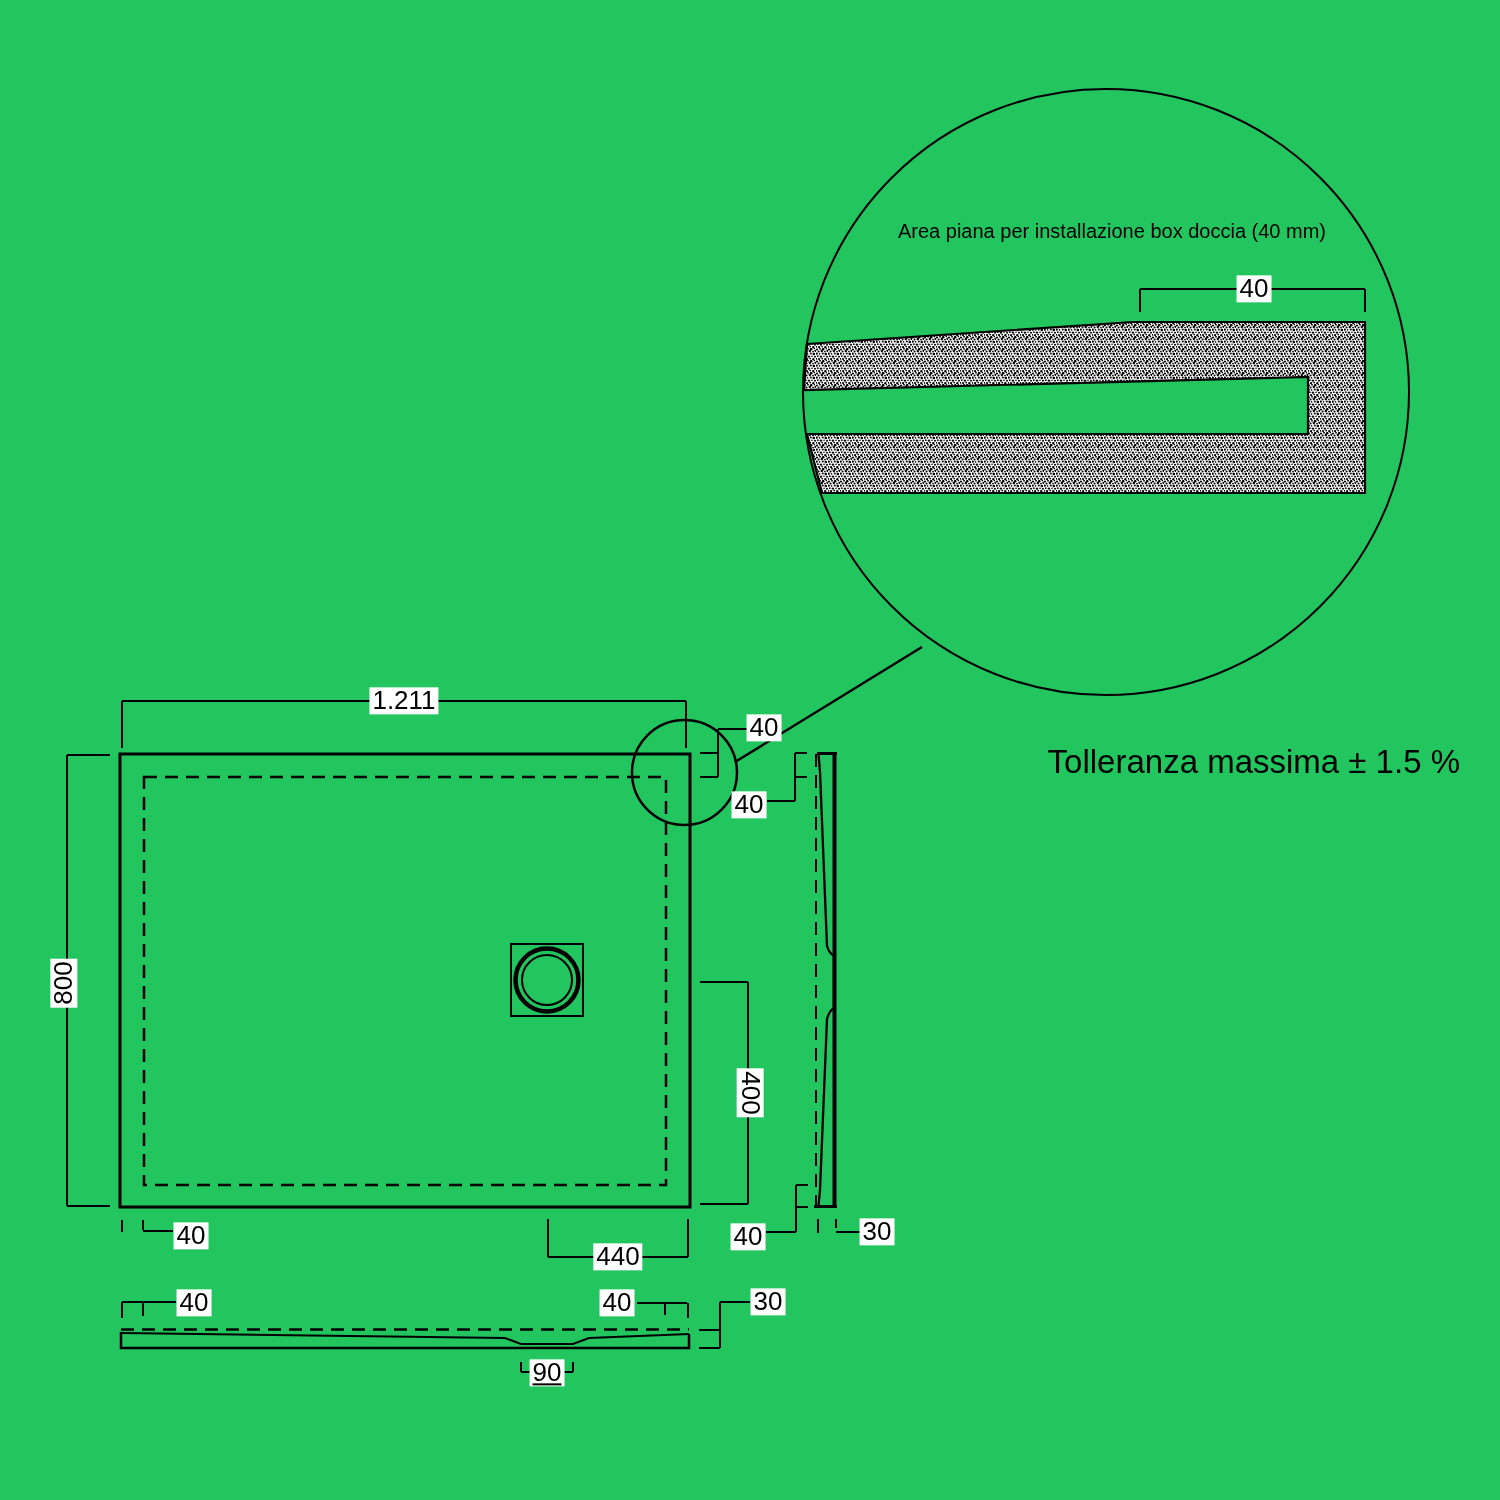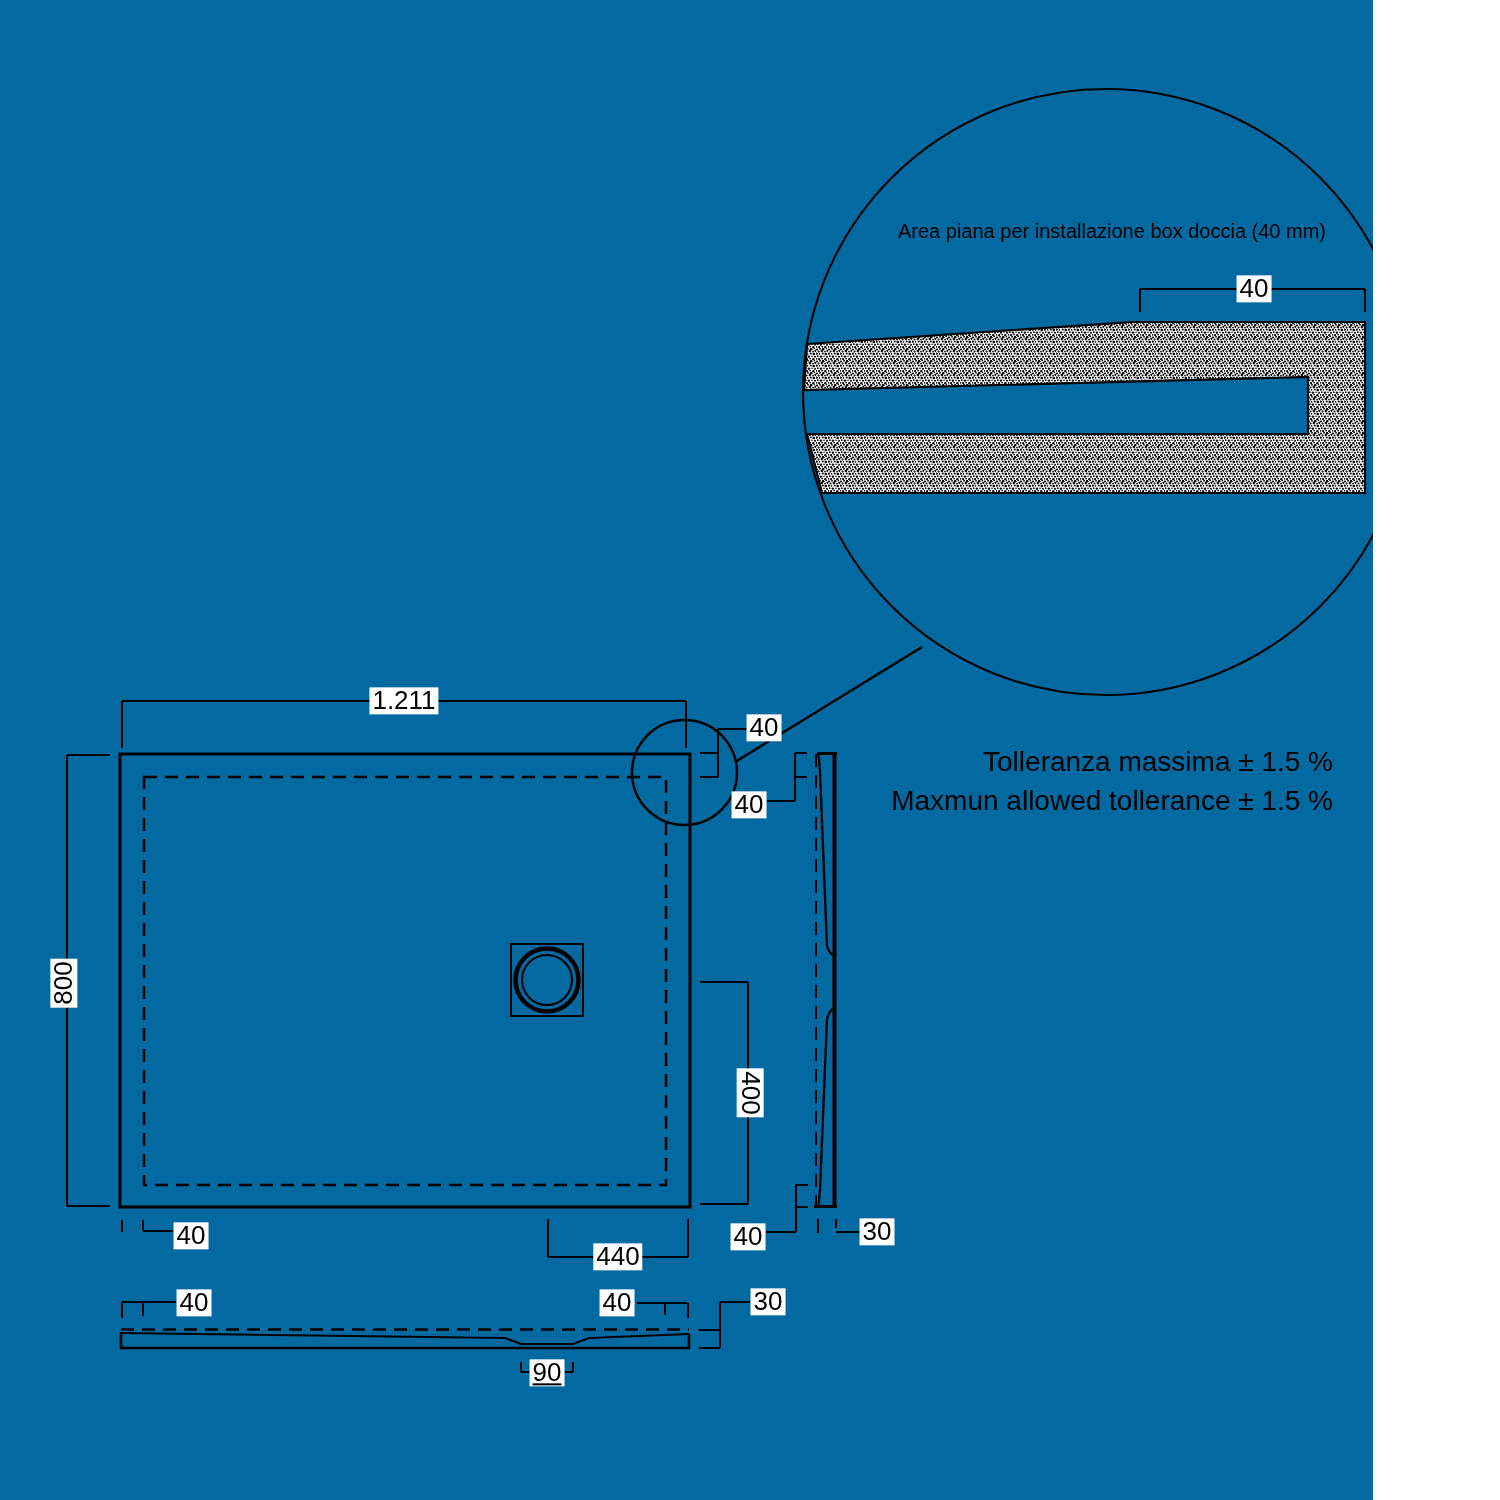--- a/index.html
+++ b/index.html
@@ -1,19 +1,19 @@
 <!DOCTYPE html>
 <html><head>
 <meta charset="utf-8">
 <style>
   html,body{margin:0;padding:0;background:#ffffff;}
   #canvas{
     position:relative;
-    width:1373px;height:1500px;
-    background:#0369a1;
+    width:1500px;height:1500px;
+    background:#22c55e;
     font-family:"Liberation Sans","DejaVu Sans",sans-serif;
     overflow:hidden;
   }
   #linework{position:absolute;left:0;top:0;}
   .dim{
     position:absolute;
     transform:translate(-50%,-50%);
     font-size:26px;
     color:#000;
     background:#fff;
@@ -27,21 +27,21 @@
     position:absolute;
     left:898px;top:219px;
     font-size:20px;
     color:#000;
     line-height:24px;
     white-space:nowrap;
   }
   .tolerance{
     position:absolute;
     right:40px;top:742px;
-    font-size:28px;
+    font-size:33px;
     color:#000;
     line-height:39px;
     text-align:right;
     white-space:nowrap;
   }
 </style>
 </head>
 <body>
 
 <div id="canvas">
@@ -199,21 +199,20 @@
   </svg>
 
   <div class="note">
     <div>Area piana per installazione box doccia (40 mm)</div>
   </div>
 
   <div class="dim" style="left:1254px;top:289px;">40</div>
 
   <div class="tolerance">
     <div>Tolleranza massima ± 1.5 %</div>
-    <div>Maxmun allowed tollerance ± 1.5 %</div>
   </div>
 
   <div class="dim" style="left:404px;top:701px;">1.211</div>
   <div class="dim rot-ccw" style="left:64px;top:983px;">800</div>
   <div class="dim rot-cw" style="left:750px;top:1093px;">400</div>
   <div class="dim" style="left:618px;top:1257px;">440</div>
   <div class="dim" style="left:191px;top:1236px;">40</div>
   <div class="dim" style="left:764px;top:728px;">40</div>
   <div class="dim" style="left:749px;top:805px;">40</div>
 

